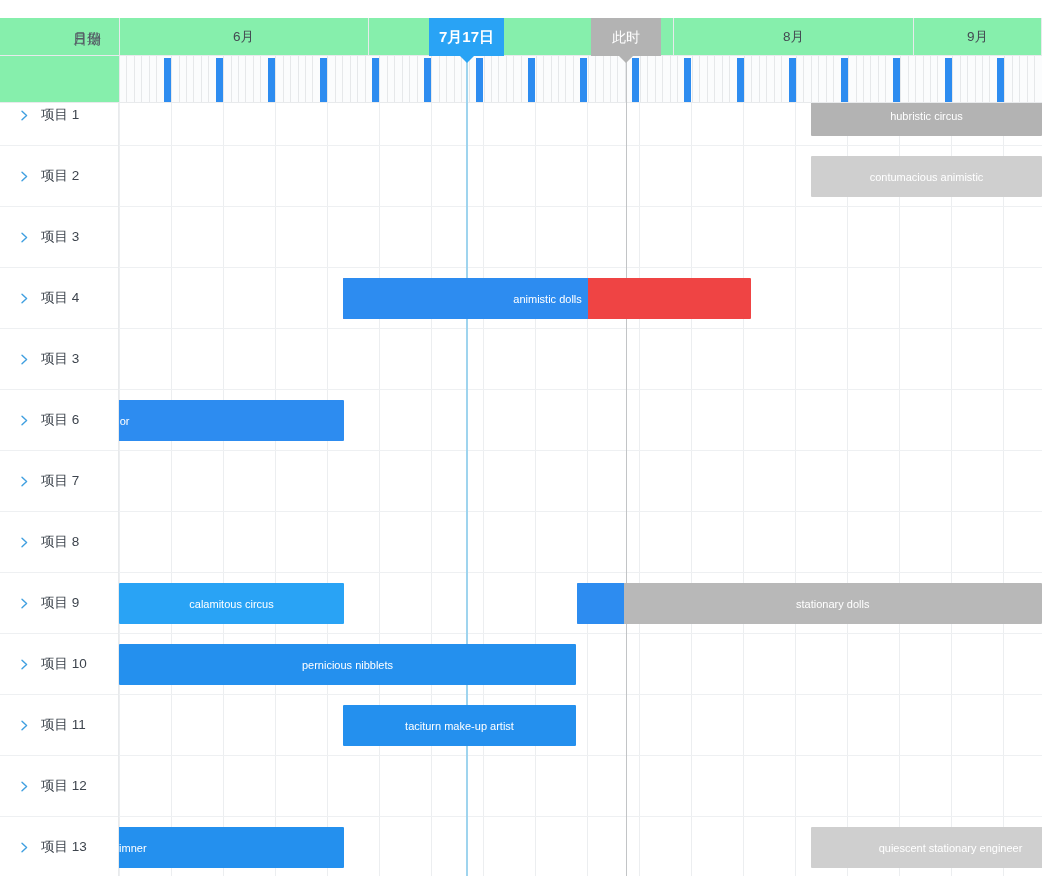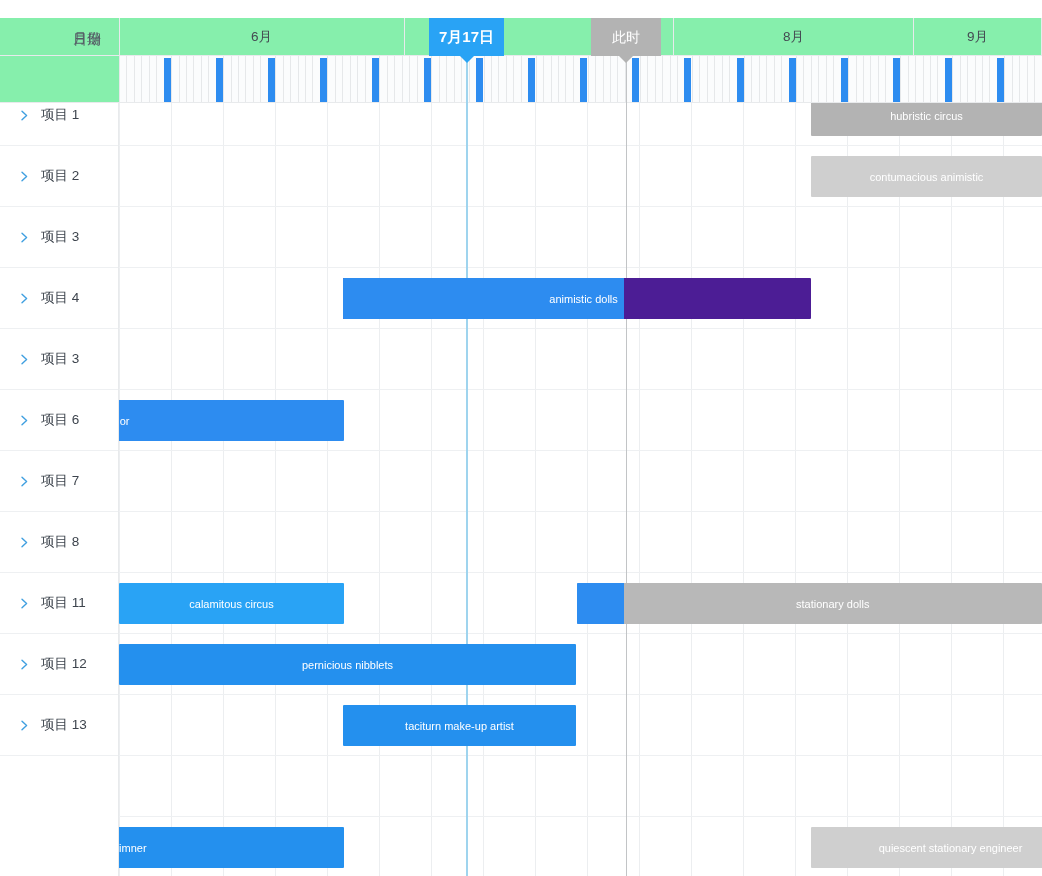--- a/index.html
+++ b/index.html
@@ -223,21 +223,21 @@
   <div class="hdr">
     <div class="hdr-month-row"></div>
     <div class="hdr-date-row"></div>
     <div class="hdr-label m">月份</div>
     <div class="hdr-label d">日期</div>
     <div class="label-col-border"></div>
     <div class="lane" id="hdr-lane">
         <div class="month-cell" style="left: 795px; width: 128px;"><span>9月</span></div>
         <div class="month-cell" style="left: 555px; width: 240px;"><span>8月</span></div>
         <div class="month-cell" style="left: 250px; width: 305px;"></div>
-        <div class="month-cell" style="left: 0px; width: 286px;"><span>6月</span></div>
+        <div class="month-cell" style="left: 0px; width: 250px;"><span>6月</span></div>
       <div class="date-lane" id="date-lane">
           <div class="tick" style="left: 0px;"></div>
           <div class="tick" style="left: 7.44px;"></div>
           <div class="tick" style="left: 14.88px;"></div>
           <div class="tick" style="left: 22.32px;"></div>
           <div class="tick" style="left: 29.76px;"></div>
           <div class="tick" style="left: 37.2px;"></div>
           <div class="wtick" style="left: 44.64px; background: rgb(45, 140, 240);"></div>
           <div class="tick" style="left: 52.08px;"></div>
           <div class="tick" style="left: 59.52px;"></div>
@@ -436,20 +436,36 @@
             </svg>
           </span>
           <span class="row-label-text">项目 8</span>
         </div>
         <div class="row-label">
           <span class="chev">
             <svg width="13" height="13" viewBox="0 0 13 13">
               <path d="M4 2.2 L8.6 6.5 L4 10.8" fill="none" stroke="#3f9fe0" stroke-width="1.4" stroke-linecap="round" stroke-linejoin="round"></path>
             </svg>
           </span>
+          <span class="row-label-text">项目 9</span>
+        </div>
+        <div class="row-label">
+          <span class="chev">
+            <svg width="13" height="13" viewBox="0 0 13 13">
+              <path d="M4 2.2 L8.6 6.5 L4 10.8" fill="none" stroke="#3f9fe0" stroke-width="1.4" stroke-linecap="round" stroke-linejoin="round"></path>
+            </svg>
+          </span>
+          <span class="row-label-text">项目 10</span>
+        </div>
+        <div class="row-label">
+          <span class="chev">
+            <svg width="13" height="13" viewBox="0 0 13 13">
+              <path d="M4 2.2 L8.6 6.5 L4 10.8" fill="none" stroke="#3f9fe0" stroke-width="1.4" stroke-linecap="round" stroke-linejoin="round"></path>
+            </svg>
+          </span>
           <span class="row-label-text">项目 11</span>
         </div>
         <div class="row-label">
           <span class="chev">
             <svg width="13" height="13" viewBox="0 0 13 13">
               <path d="M4 2.2 L8.6 6.5 L4 10.8" fill="none" stroke="#3f9fe0" stroke-width="1.4" stroke-linecap="round" stroke-linejoin="round"></path>
             </svg>
           </span>
           <span class="row-label-text">项目 12</span>
         </div>
@@ -494,21 +510,21 @@
         <div class="hline" style="top: 670px;"></div>
         <div class="hline" style="top: 731px;"></div>
         <div class="today-line" style="left: 347px; background: rgb(159, 212, 238);"></div>
         <div class="now-line" style="left: 507px; background: rgb(194, 196, 198);"></div>
         <div class="bar" style="left: 692px; width: 231px; top: 10px; background: rgb(179, 179, 179);">
           <div class="blabel center">hubristic circus</div>
         </div>
         <div class="bar" style="left: 692px; width: 231px; top: 71px; background: rgb(207, 207, 207);">
           <div class="blabel center">contumacious animistic</div>
         </div>
-        <div class="bar" style="left: 224px; width: 468px; top: 193px; background: #4c1d95;">
+        <div class="bar" style="left: 224px; width: 408px; top: 193px; background: #ef4444;">
           <div class="fill" style="width: 60%; background: rgb(45, 140, 240);"></div>
           <div class="blabel" style="left: 0px; width: 60%; justify-content: flex-end; padding-right: 6px;">animistic dolls</div>
         </div>
         <div class="bar" style="left: -9px; width: 234px; top: 315px; background: rgb(45, 140, 240);">
           <div class="blabel clipleft">senor</div>
         </div>
         <div class="bar" style="left: 0px; width: 225px; top: 498px; background: rgb(41, 163, 245);">
           <div class="blabel center">calamitous circus</div>
         </div>
         <div class="bar" style="left: 458px; width: 465px; top: 498px; background: rgb(184, 184, 184);">

